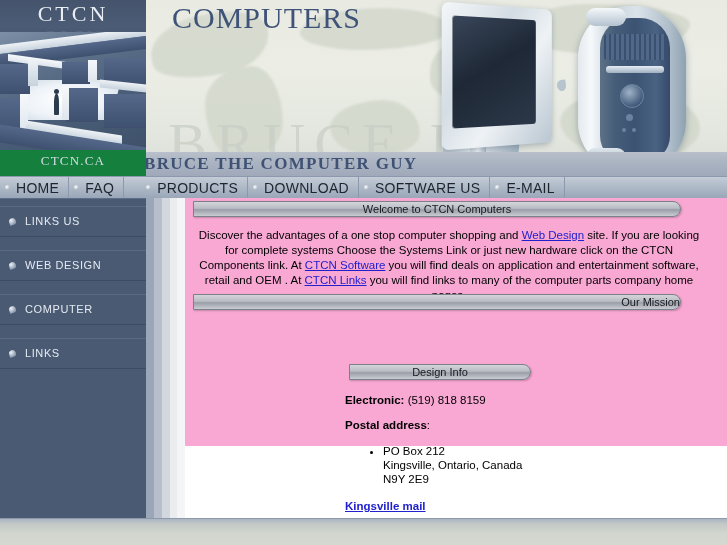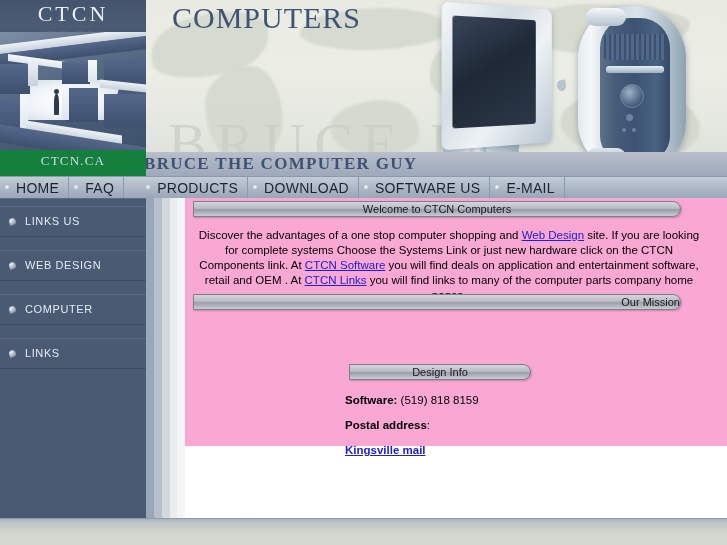--- a/index.html
+++ b/index.html
@@ -460,22 +460,29 @@
     <div class="secbar" id="bar-mission">
       <span>Our Mission</span>
     </div>
 
 
     <div class="secbar" id="bar-contact">
       <span>Design Info</span>
     </div>
 
     <div id="contact-block">
-      <div class="cline"><b>Software:</b> <span>(519) 818 8159</span></div>
+      <div class="cline"><b>Electronic:</b> <span>(519) 818 8159</span></div>
       <div class="cline"><b>Postal address</b><span>:</span></div>
+      <ul id="addr-list">
+        <li>
+          <span>PO Box 212</span>
+          <span>Kingsville, Ontario, Canada</span>
+          <span>N9Y 2E9</span>
+        </li>
+      </ul>
       <a class="emaillink">Kingsville mail</a>
     </div>
 
   </div>
 
   <div id="content-bottom-strip"></div>
 
   <div id="footer"></div>
 
 </div>

